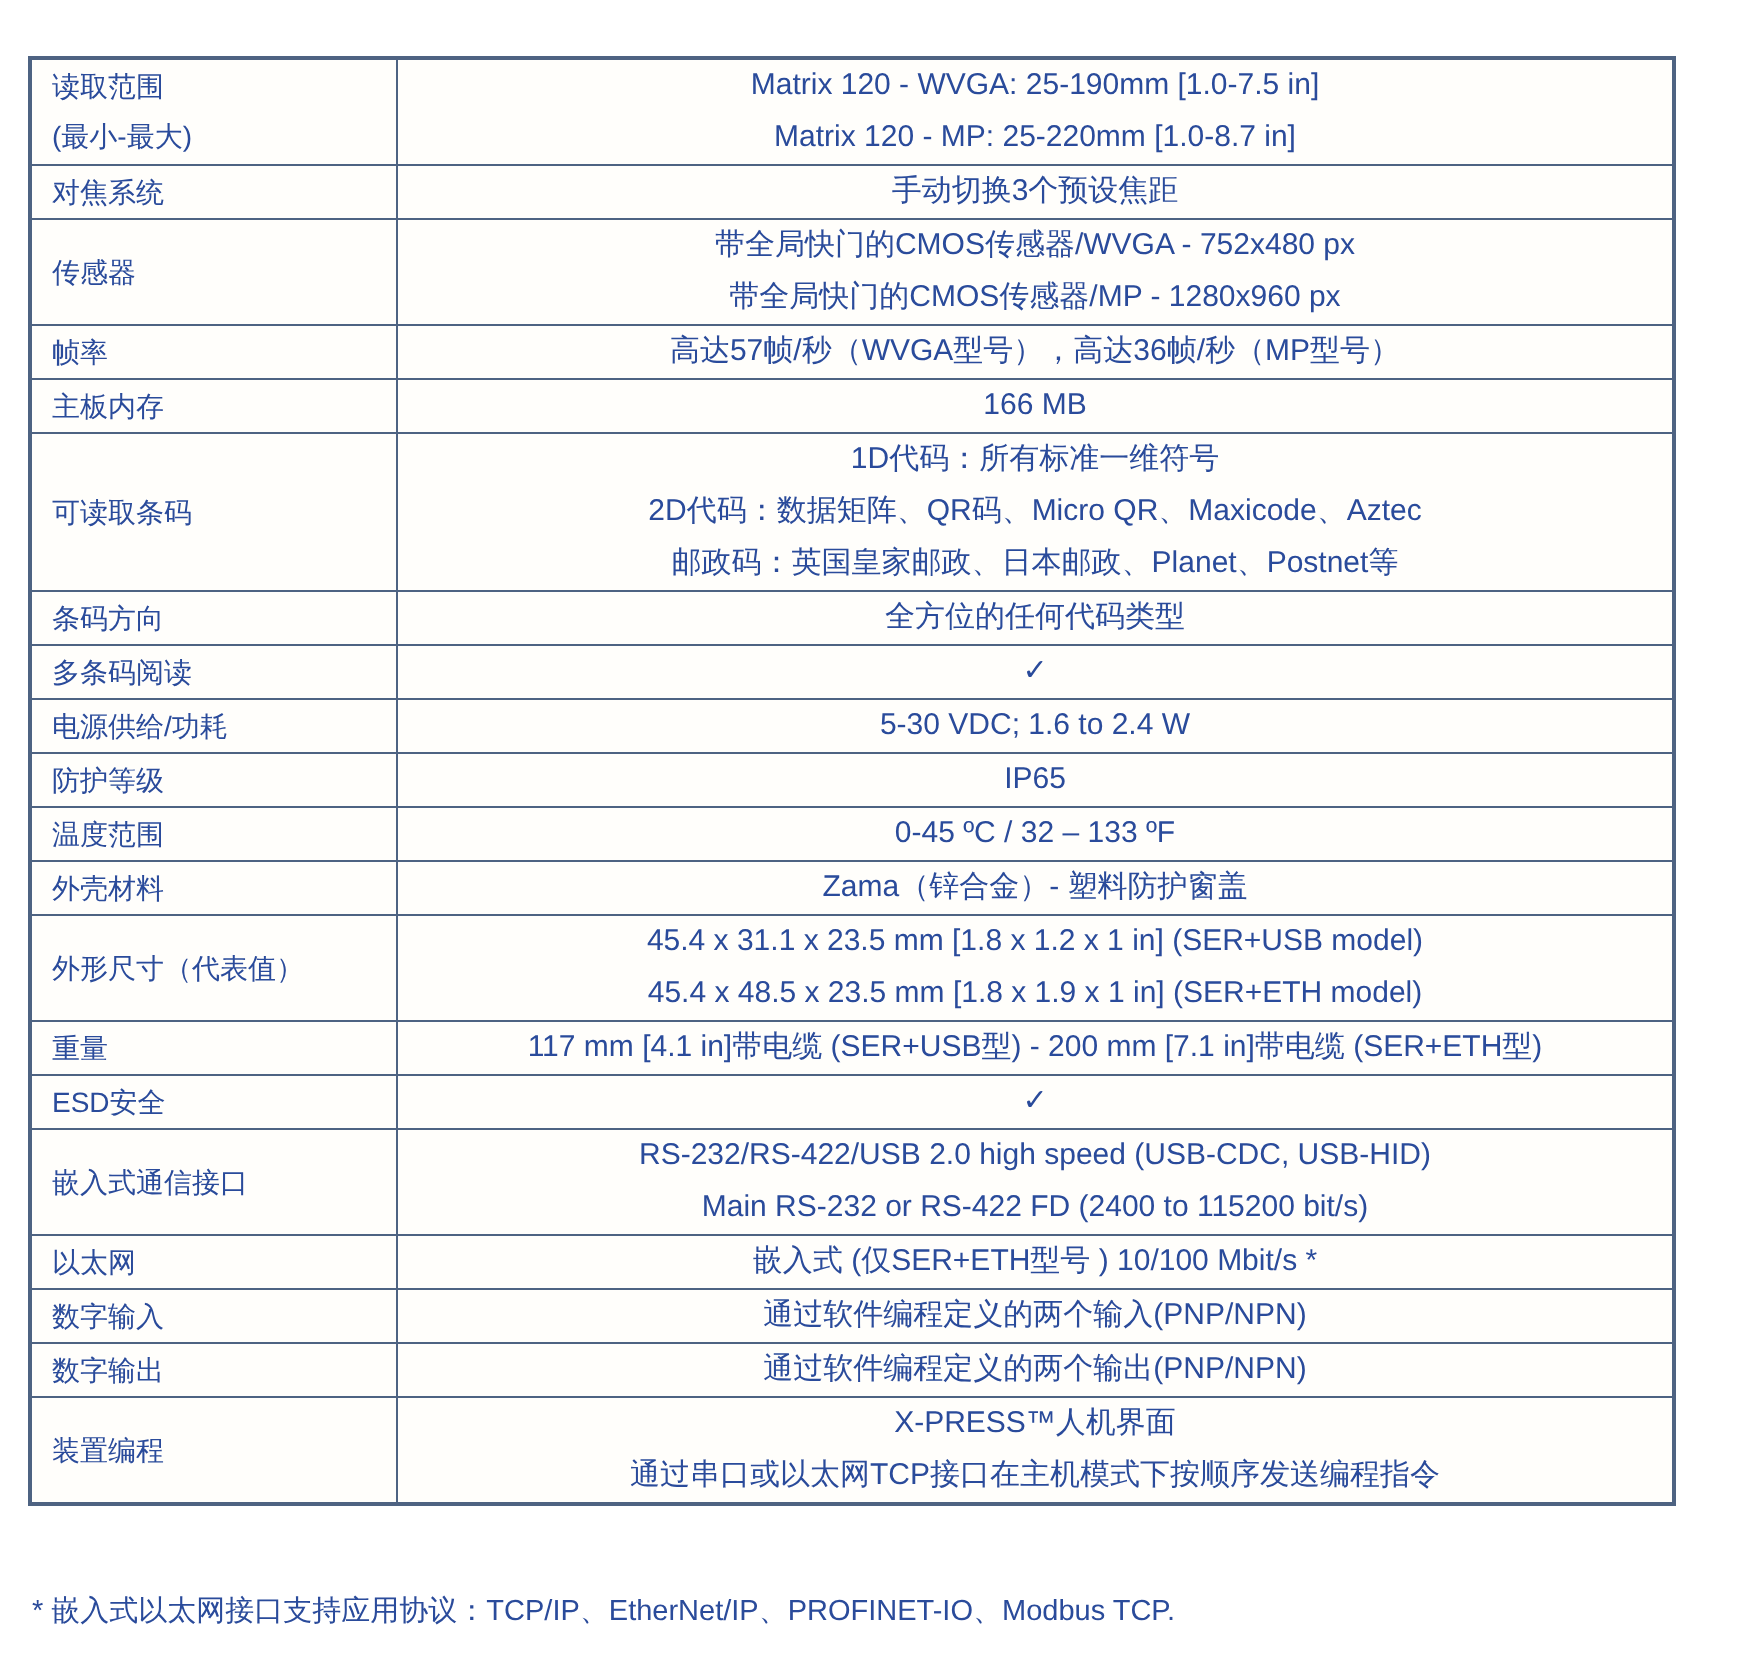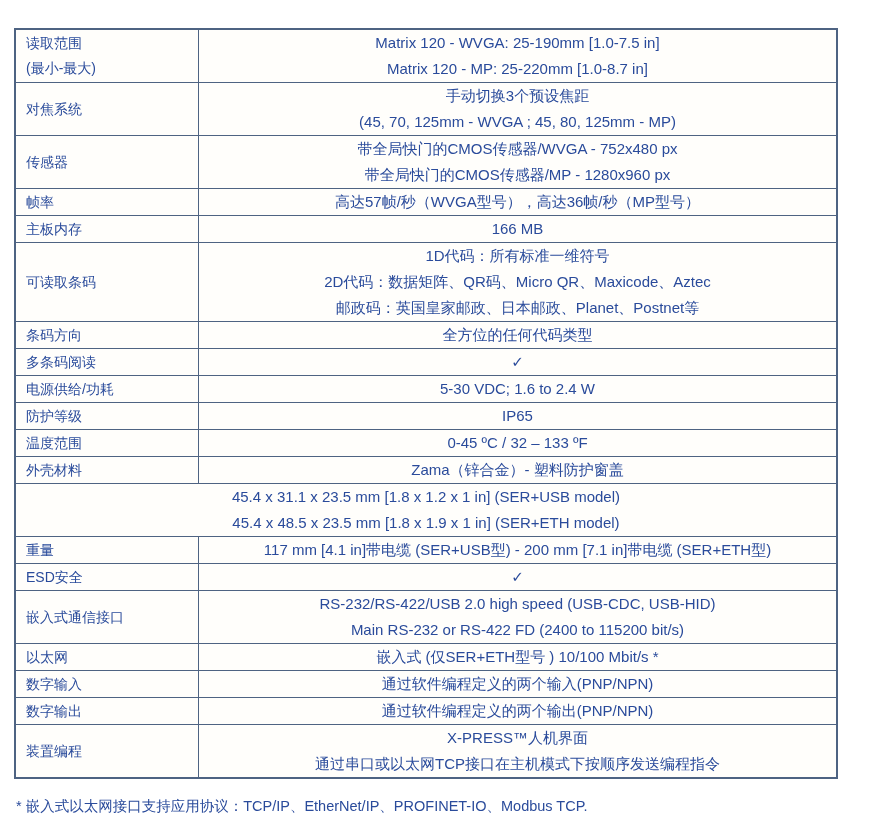--- a/index.html
+++ b/index.html
@@ -61,21 +61,20 @@
         <div class="line">Matrix 120 - WVGA: 25-190mm [1.0-7.5 in]</div>
         <div class="line">Matrix 120 - MP: 25-220mm [1.0-8.7 in]</div>
       </div>
     </div>
     <div class="spec-row">
       <div class="spec-label">
         <div class="line">对焦系统</div>
       </div>
       <div class="spec-value">
         <div class="line">手动切换3个预设焦距</div>
-        <div class="line">(45, 70, 125mm - WVGA ; 45, 80, 125mm - MP)</div>
       </div>
     </div>
     <div class="spec-row">
       <div class="spec-label">
         <div class="line">传感器</div>
       </div>
       <div class="spec-value">
         <div class="line">带全局快门的CMOS传感器/WVGA - 752x480 px</div>
         <div class="line">带全局快门的CMOS传感器/MP - 1280x960  px</div>
       </div>
@@ -148,20 +147,23 @@
     </div>
     <div class="spec-row">
       <div class="spec-label">
         <div class="line">外壳材料</div>
       </div>
       <div class="spec-value">
         <div class="line">Zama（锌合金）- 塑料防护窗盖</div>
       </div>
     </div>
     <div class="spec-row">
+      <div class="spec-label">
+        <div class="line">外形尺寸（代表值）</div>
+      </div>
       <div class="spec-value">
         <div class="line">45.4 x 31.1 x 23.5 mm [1.8 x 1.2 x 1 in] (SER+USB  model)</div>
         <div class="line">45.4 x 48.5 x 23.5 mm [1.8 x 1.9 x 1 in] (SER+ETH model)</div>
       </div>
     </div>
     <div class="spec-row">
       <div class="spec-label">
         <div class="line">重量</div>
       </div>
       <div class="spec-value">

